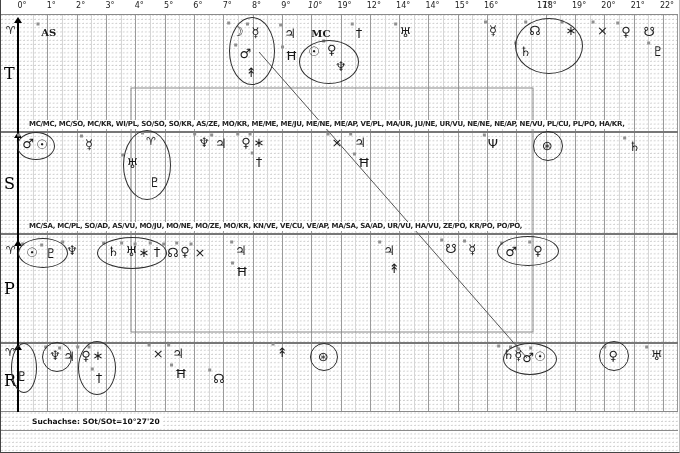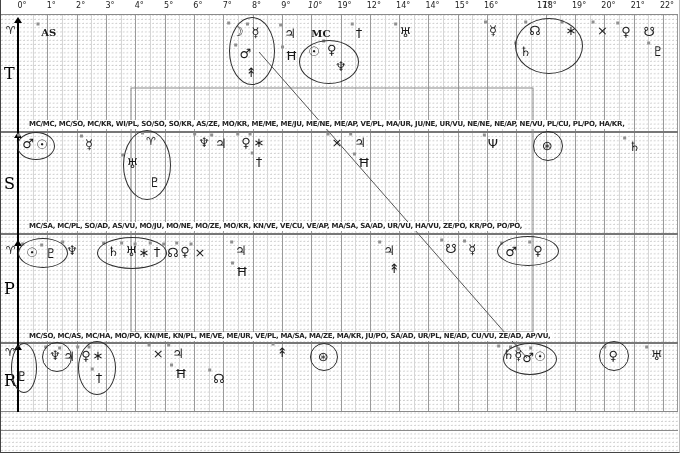--- a/index.html
+++ b/index.html
@@ -119,22 +119,22 @@
     </div>
   <div id="axis"></div>
 
   <div class="rowlabel" style="top:64px">T</div>
   <div class="rowlabel" style="top:174px">S</div>
   <div class="rowlabel" style="top:279px">P</div>
   <div class="rowlabel" style="top:371px">R</div>
 
   <div class="ctext" style="left:28px;top:222px">MC/SA, MC/PL, SO/AD, AS/VU, MO/JU, MO/NE, MO/ZE, MO/KR, KN/VE, VE/CU, VE/AP, MA/SA, SA/AD, UR/VU, HA/VU, ZE/PO, KR/PO, PO/PO,</div>
   <div class="ctext" style="left:28px;top:120px">MC/MC, MC/SO, MC/KR, WI/PL, SO/SO, SO/KR, AS/ZE, MO/KR, ME/ME, ME/JU, ME/NE, ME/AP, VE/PL, MA/UR, JU/NE, UR/VU, NE/NE, NE/AP, NE/VU, PL/CU, PL/PO, HA/KR,</div>
-  <div class="ctext" style="left:28px;top:332px">MC/SO, MC/AS, MC/HA, MO/PO, KN/ME, KN/PL, ME/VE, ME/UR, VE/PL, MA/SA, MA/ZE, MA/KR, JU/PO, SA/AD, UR/PL, NE/AD, CU/VU, ZE/AD, AP/VU,</div>
-
+
+  <div id="search">Suchachse:  SOt/SOt=10°27'20</div>
 
   <svg id="overlay">
       <rect x="130" y="88" width="402" height="244" fill="none" stroke="#888888"></rect>
       <line x1="258" y1="52" x2="526" y2="358" stroke="#555555"></line>
     </svg>
 <div class="arrowup" style="left: 13px; top: 17px;"></div>
     <div class="arrowup" style="left: 13px; top: 132px;"></div>
     <div class="arrowup" style="left: 13px; top: 240px;"></div>
     <div class="arrowup" style="left: 13px; top: 344px;"></div>
     <span class="g small" style="left: 9.9632px; top: 30px;">♈</span>

